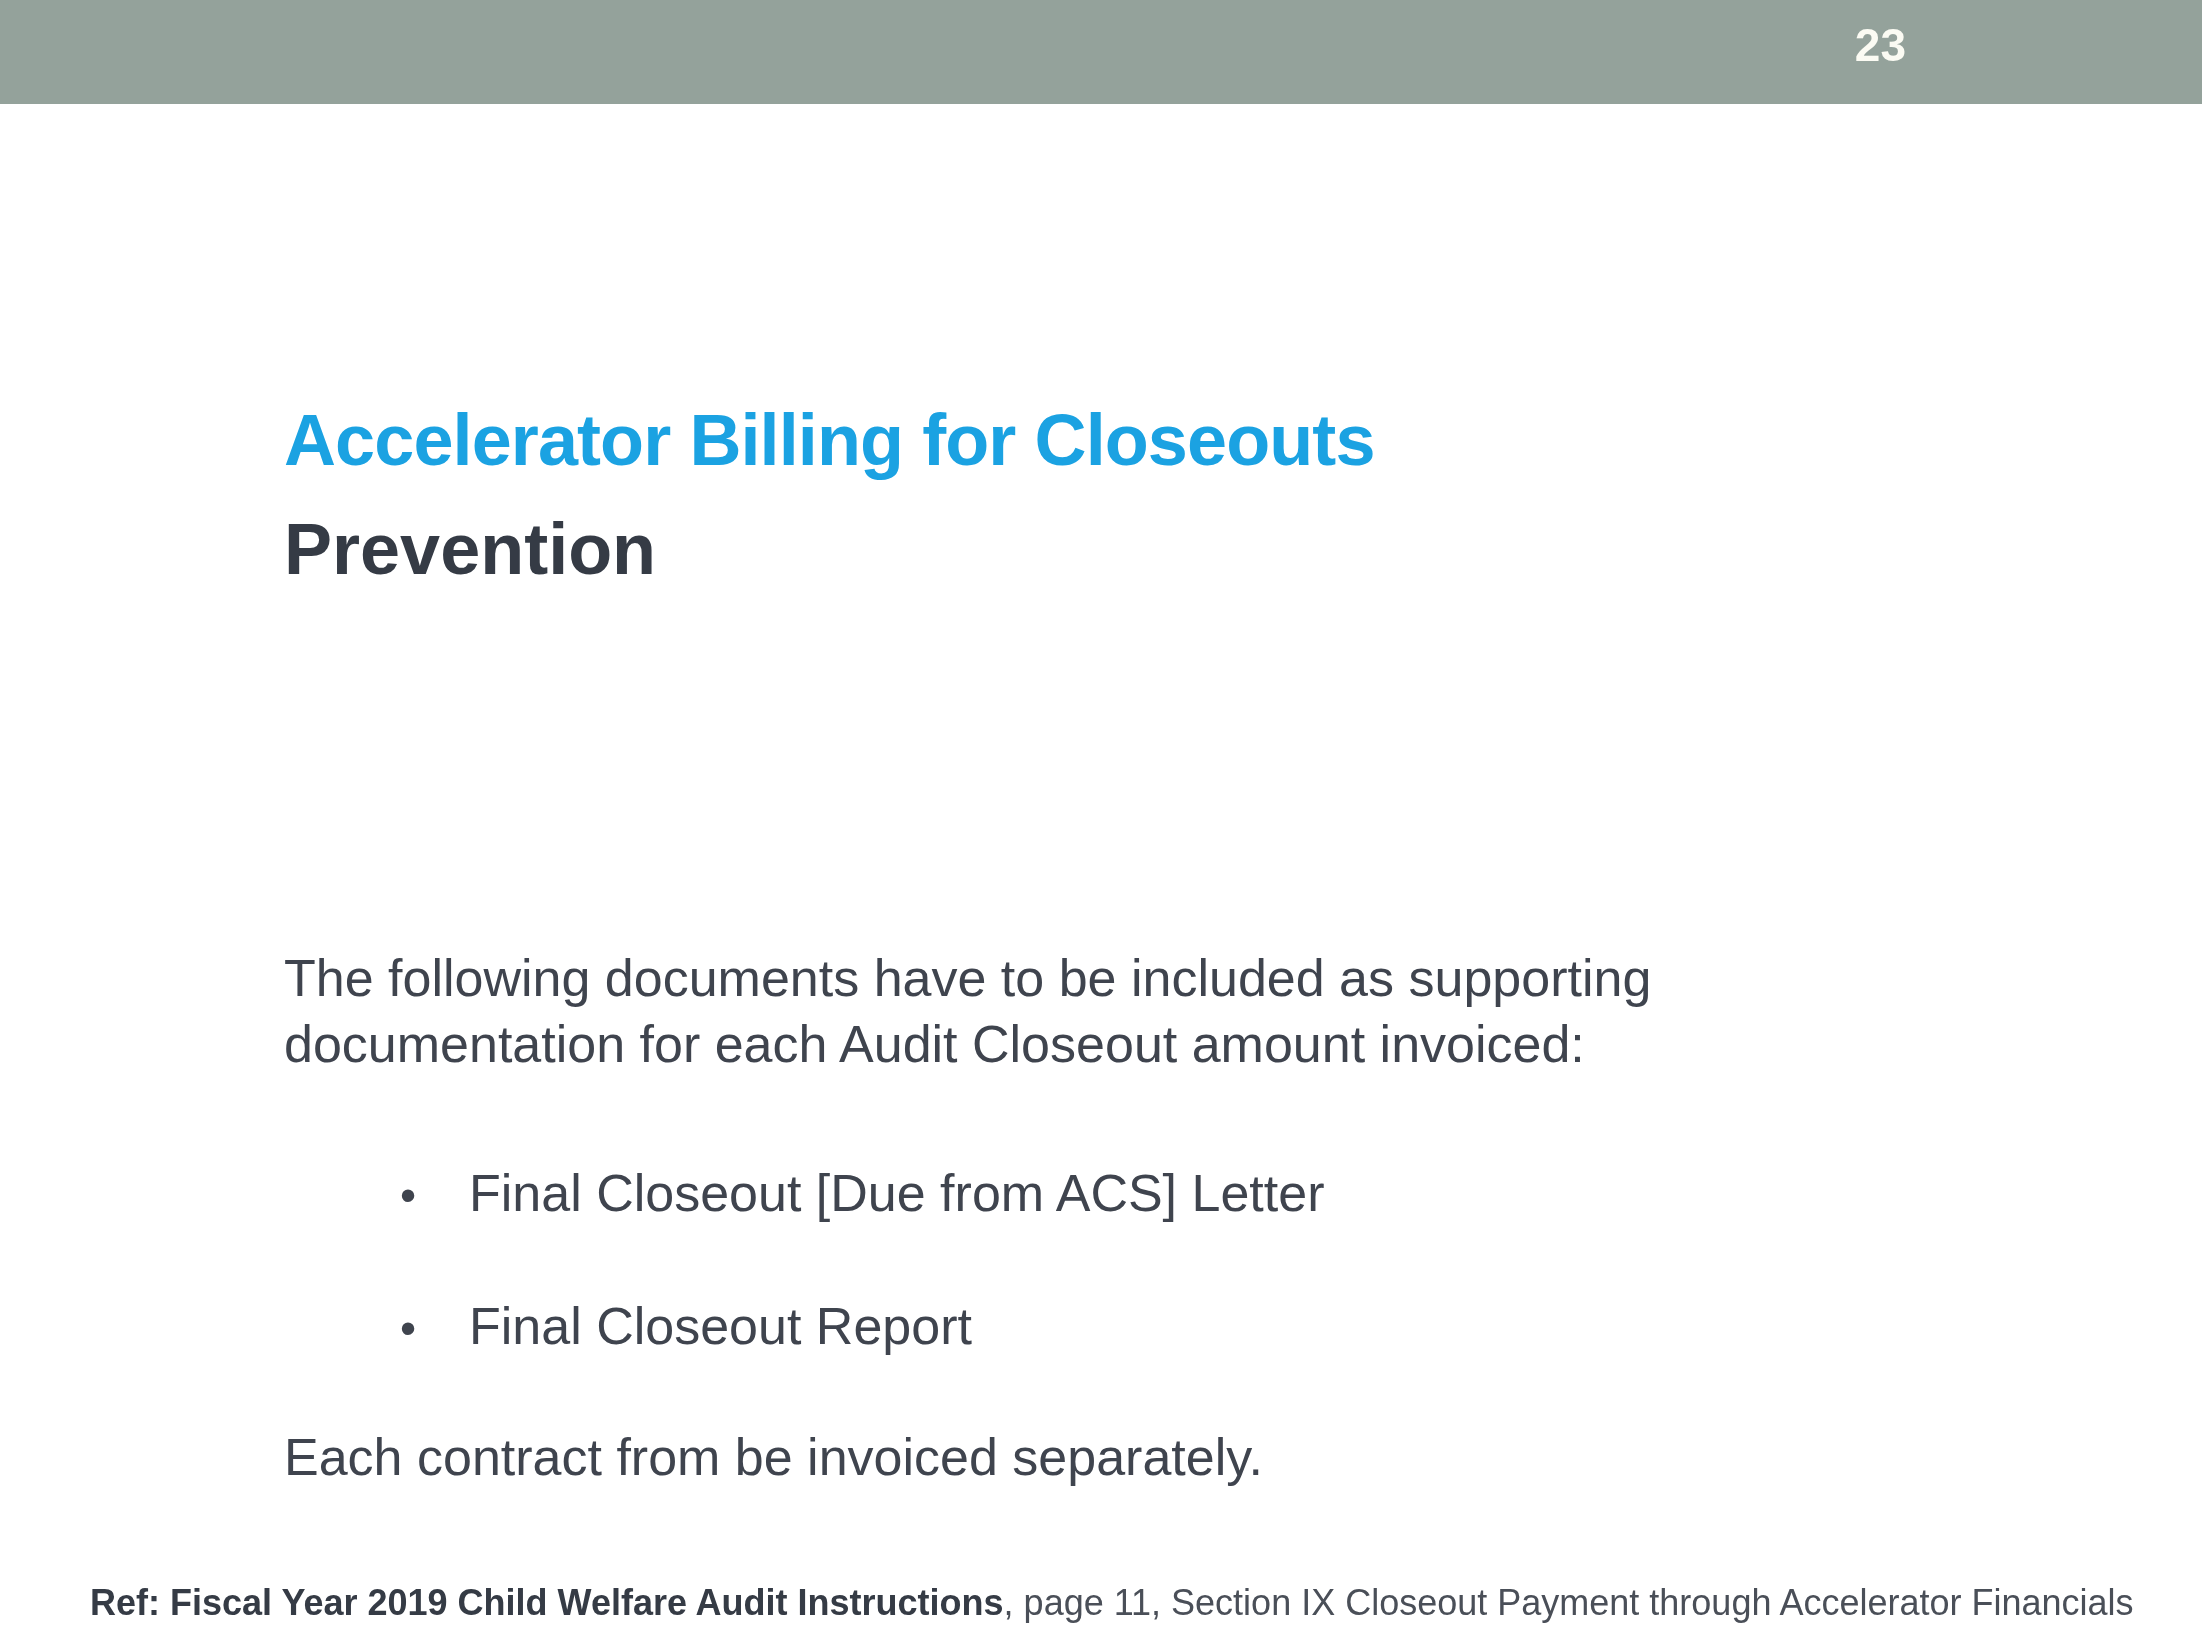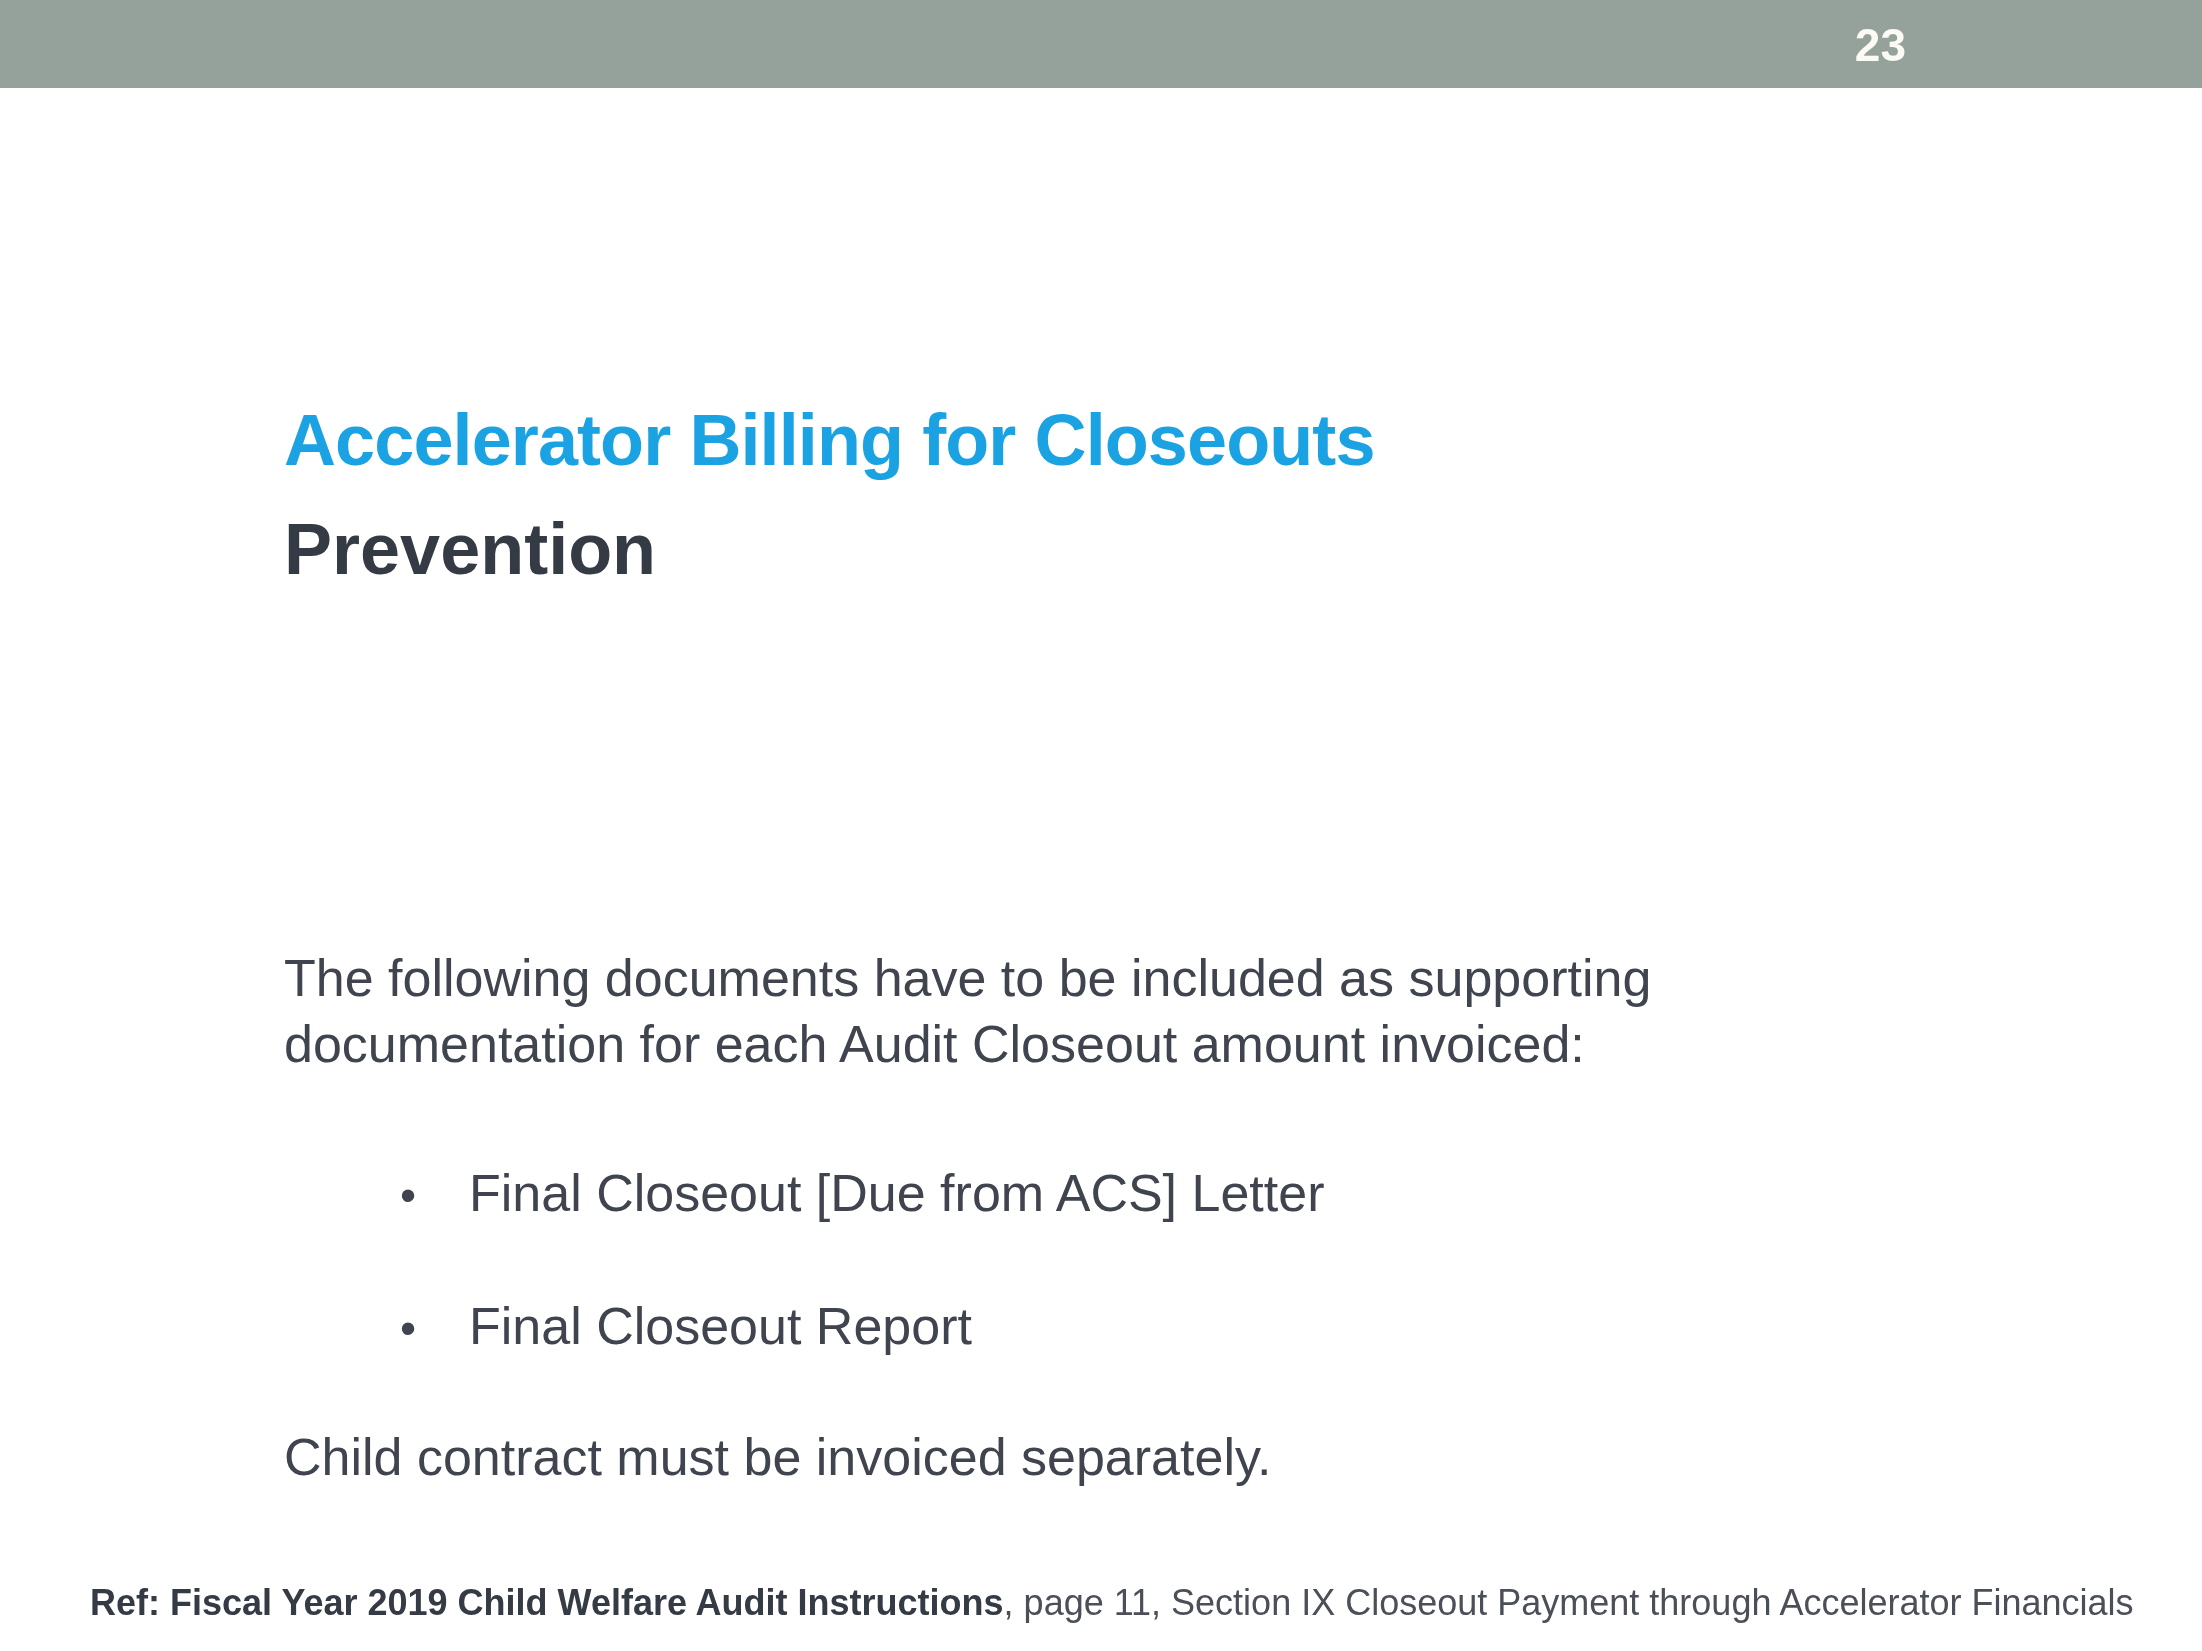--- a/index.html
+++ b/index.html
@@ -3,21 +3,21 @@
 <meta charset="utf-8">
 <style>
   html,body { margin:0; padding:0; background:#ffffff; }
   .slide {
     position:relative; width:2203px; height:1652px;
     background:#ffffff; overflow:hidden;
     font-family:"Liberation Sans", sans-serif;
   }
 
   .header-bar {
-    position:absolute; top:0; left:0; width:2203px; height:88px;
+    position:absolute; top:0; left:0; width:2203px; height:104px;
     background:var(--header_bg, #94A29B);
   }
   .page-number {
     position:absolute; top:22.4px; right:297px;
     font-size:46px; font-weight:700; line-height:1;
     color:var(--page_number_color, #FBFBF3);
   }
 
   .slide-title {
     position:absolute; top:217px; left:0; width:2203px;
@@ -92,20 +92,20 @@
   <div class="bullet-item first">
     <span class="bullet-dot">•</span>
     <span class="bullet-text">Final Closeout [Due from ACS] Letter</span>
   </div>
 
   <div class="bullet-item second">
     <span class="bullet-dot">•</span>
     <span class="bullet-text">Final Closeout Report</span>
   </div>
 
-  <div class="body-text paragraph-3">Child contract must be invoiced separately.</div>
+  <div class="body-text paragraph-3">Each contract from be invoiced separately.</div>
 
   <div class="footer-reference">
     <span class="footer-ref-source">Ref: Fiscal Year 2019 Child Welfare Audit Instructions</span><span class="footer-ref-detail">, page 11, Section IX Closeout Payment through Accelerator Financials</span>
   </div>
 
 </div>
 
 
 </body></html>

